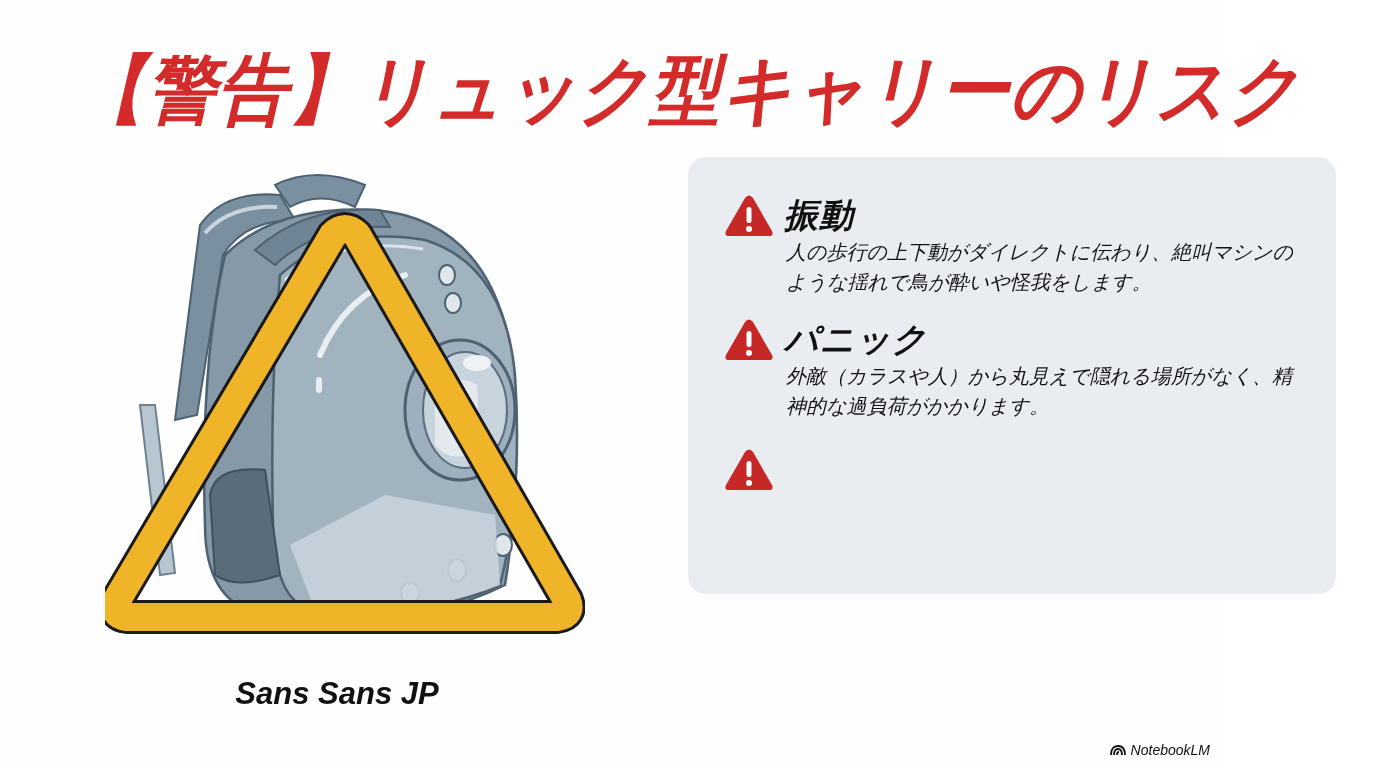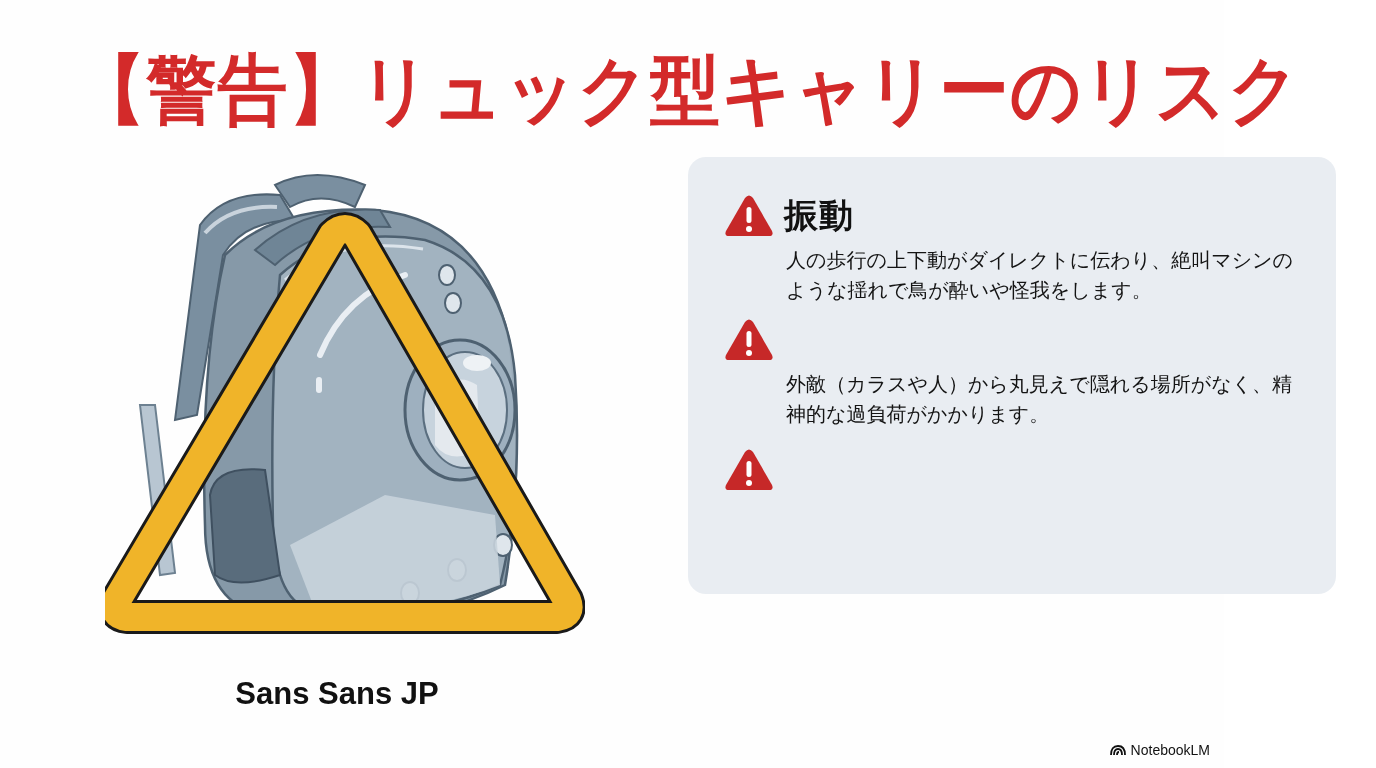--- a/index.html
+++ b/index.html
@@ -2,21 +2,21 @@
 <html><head>
   <meta charset="utf-8">
   <style>
     * { margin: 0; padding: 0; box-sizing: border-box; }
     html, body {
       width: 1376px; height: 768px; overflow: hidden;
       background: #ffffff;
       font-family: "DejaVu Sans", "Liberation Sans", sans-serif;
       color: #111111;
     }
-    .slide { position: relative; width: 1224px; height: 768px; background: #fefefe; }
+    .slide { position: relative; width: 1224px; height: 768px; background: #fefefe; font-style: italic; }
 
     .title {
       position: absolute; left: 0; top: 42px; width: 1376px;
       text-align: center;
       font-size: 70px; font-weight: bold; color: #d32a2a;
       letter-spacing: 1px; line-height: 96px;
       transform: scaleY(1.08);
     }
 
     .illustration {
@@ -35,21 +35,21 @@
       background: #e9edf2; border-radius: 18px;
     }
     .risk-item { position: absolute; left: 36px; width: 600px; }
     .risk-item.r0 { top: 38px; }
     .risk-item.r1 { top: 162px; }
     .risk-item.r2 { top: 292px; }
     .risk-head { display: flex; align-items: center; height: 42px; }
     .warn-icon { width: 50px; height: 44px; margin-right: 10px; flex: 0 0 auto; }
     .risk-title { font-size: 34px; font-weight: bold; color: #111; letter-spacing: 1px; }
     .risk-desc {
-      margin-left: 62px; margin-top: 8px;
+      margin-left: 62px; margin-top: 0;
       font-size: 20px; line-height: 30px; color: #141414; width: 520px;
     }
 
     .advice-box {
       position: absolute; left: 688px; top: 618px; width: 648px; height: 115px;
       border: 3px solid #86bfbb; border-radius: 16px; background: #ffffff;
     }
     .advice-text {
       position: absolute; left: 48px; top: 12px; width: 560px;
       font-size: 32px; line-height: 44px; color: #111; letter-spacing: 1px;
@@ -126,20 +126,21 @@
       <p class="risk-desc">人の歩行の上下動がダイレクトに伝わり、絶叫マシンのような揺れで鳥が酔いや怪我をします。</p>
     </div>
 
     <div class="risk-item r1">
       <div class="risk-head">
         <svg class="warn-icon" viewBox="0 0 50 44">
           <path d="M21 4 Q25 -1 29 4 L48 37 Q50 42 45 42 L5 42 Q0 42 2 37 Z" fill="#c62828"></path>
           <rect x="22.5" y="13" width="5" height="16" rx="2.5" fill="#ffffff"></rect>
           <circle cx="25" cy="35" r="3" fill="#ffffff"></circle>
         </svg>
+        <h2 class="risk-title">パニック</h2>
       </div>
       <p class="risk-desc">外敵（カラスや人）から丸見えで隠れる場所がなく、精神的な過負荷がかかります。</p>
     </div>
 
     <div class="risk-item r2">
       <div class="risk-head">
         <svg class="warn-icon" viewBox="0 0 50 44">
           <path d="M21 4 Q25 -1 29 4 L48 37 Q50 42 45 42 L5 42 Q0 42 2 37 Z" fill="#c62828"></path>
           <rect x="22.5" y="13" width="5" height="16" rx="2.5" fill="#ffffff"></rect>
           <circle cx="25" cy="35" r="3" fill="#ffffff"></circle>

